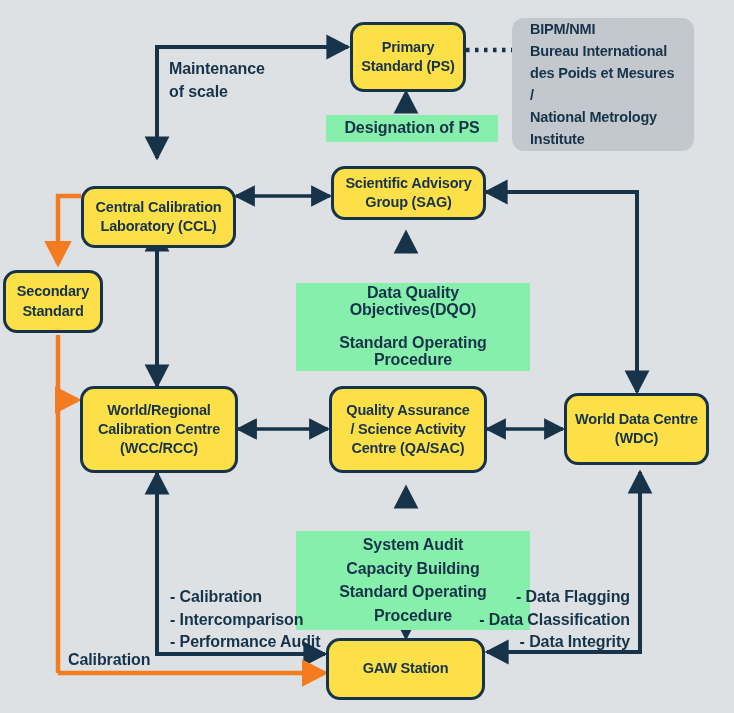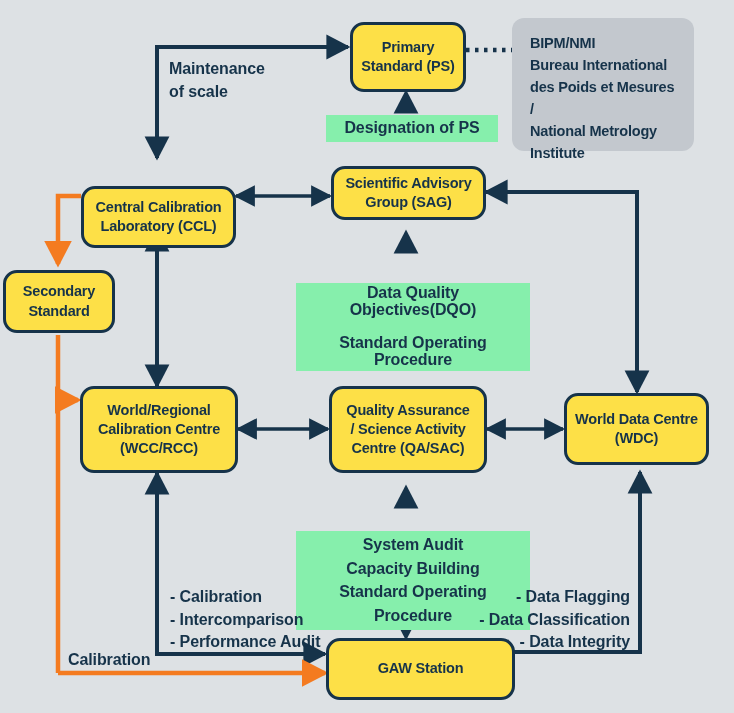--- a/index.html
+++ b/index.html
@@ -40,21 +40,21 @@
   .node .inner { padding: 0 6px; }
   .note-box {
     position: absolute;
     background: #c3c8ce;
     border-radius: 12px;
     color: #16334a;
     font-size: 14.5px;
     line-height: 1.52;
     letter-spacing: -0.2px;
     box-sizing: border-box;
-    padding: 14px 16px 14px 18px;
+    padding: 0 16px 14px 18px;
     z-index: 3;
   }
   .note-box .note-title { font-weight: bold; }
   .note-box .note-body { font-weight: bold; }
   .lbl {
     position: absolute;
     color: #16334a;
     font-size: 16px;
     font-weight: bold;
     line-height: 1.42;
@@ -158,21 +158,21 @@
   <div class="node" style="left:81px; top:166px; width:155px; height:62px;margin-top:20px;">
     <span class="inner" style="white-space:pre-line;">Central Calibration
 Laboratory (CCL)</span>
   </div>
 
   <div class="node" style="left:331px; top:166px; width:155px; height:54px;">
     <span class="inner" style="white-space:pre-line;">Scientific Advisory
 Group (SAG)</span>
   </div>
 
-  <div class="node" style="left:3px; top:270px; width:112px; height:63px;">
+  <div class="node" style="left:3px; top:270px; width:100px; height:63px;">
     <span class="inner" style="white-space:pre-line;">Secondary
 Standard</span>
   </div>
 
   <div class="node" style="left:80px; top:386px; width:158px; height:87px;">
     <span class="inner" style="white-space:pre-line;">World/Regional
 Calibration Centre
 (WCC/RCC)</span>
   </div>
 
@@ -180,21 +180,21 @@
     <span class="inner" style="white-space:pre-line;">Quality Assurance
 / Science Activity
 Centre (QA/SAC)</span>
   </div>
 
   <div class="node" style="left:564px; top:393px; width:145px; height:72px;">
     <span class="inner" style="white-space:pre-line;">World Data Centre
 (WDC)</span>
   </div>
 
-  <div class="node" style="left:326px; top:638px; width:189px; height:62px;">
+  <div class="node" style="left:326px; top:638px; width:159px; height:62px;">
     <span class="inner" style="white-space:pre-line;">GAW Station</span>
   </div>
 
   <div class="lbl left" style="left:169px; top:58px; width:150px;">Maintenance
 of scale</div>
 
   <div class="lbl center chip" style="left:326px; top:115px; width:160px;">Designation of PS</div>
 
 
   <div class="lbl center chip" style="left:296px; top:283px; width:222px; line-height:1.05;">Data Quality Objectives(DQO)

